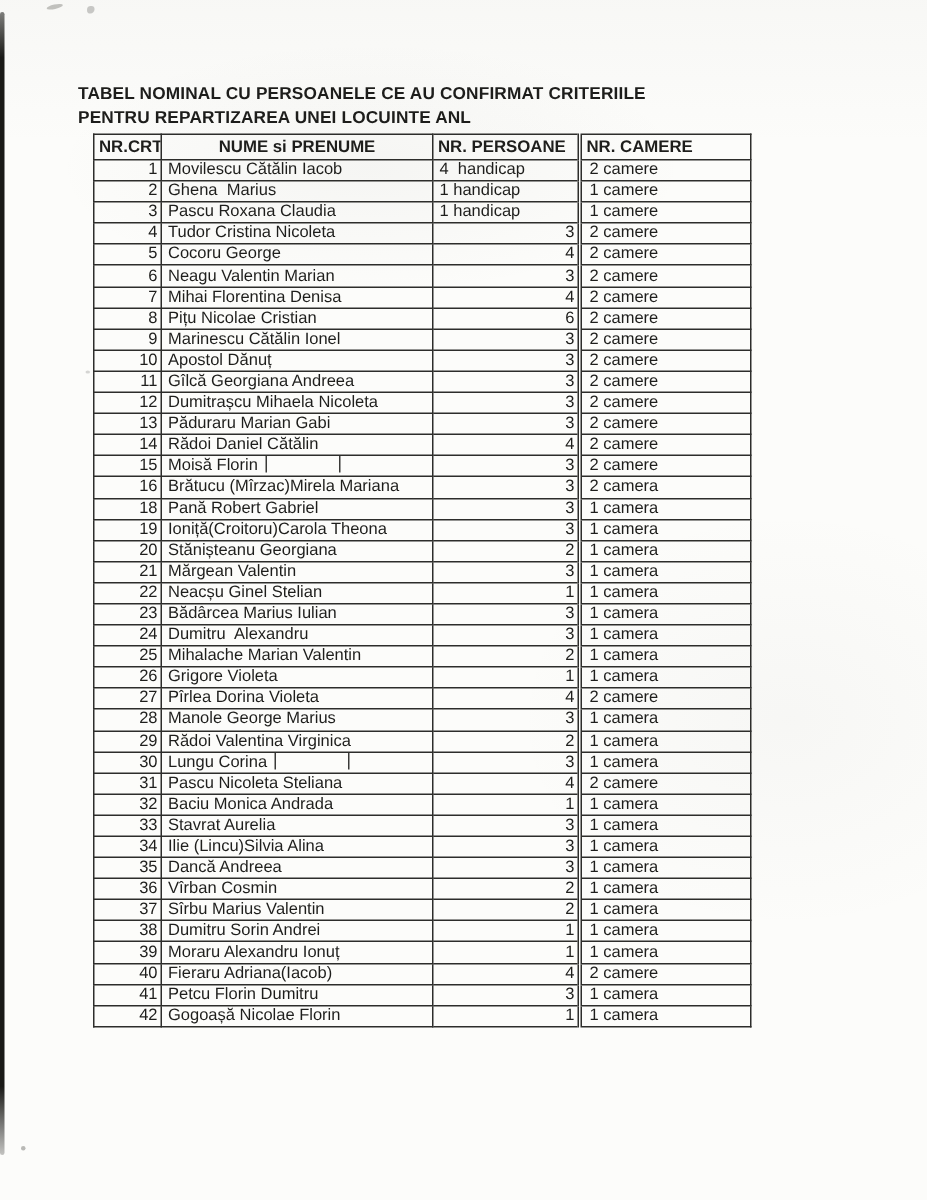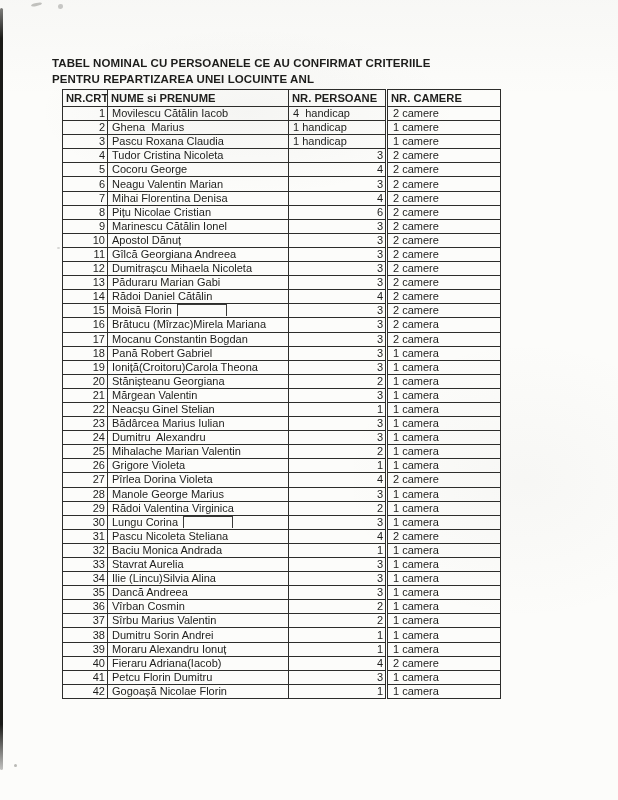--- a/index.html
+++ b/index.html
@@ -41,21 +41,21 @@
   .main col.c2{width:181px;}
   .main col.c3{width:98px;}
   .main col.c4{width:114px;}
   .main th,.main td{
     border:1.3px solid #2d2d2b;
     font-size:11px;line-height:13px;color:#1e1e1c;
     padding:0 3px;white-space:pre;overflow:hidden;
     font-family:"Liberation Sans",sans-serif;
   }
   .main th{height:16px;font-weight:bold;text-align:left;font-size:11.2px;}
-  .main th.center{}
+  .main th.center{text-align:center;}
   .main td{height:13.1px;}
   .main td.col-nr{text-align:right;padding-right:2px;}
   .main td.col-name{text-align:left;padding-left:4px;}
   .main td.col-pers{text-align:right;padding-right:2px;}
   .main td.col-pers.left{text-align:left;padding-left:4px;}
   .main td.col-cam,.main th.col-cam{border-left:3px double #2d2d2b;}
   .main td.col-cam{text-align:left;padding-left:5px;}
   .inline-box{
     display:inline-block;width:48px;height:11px;
     border:1px solid #3a3a38;border-bottom:none;
@@ -183,26 +183,20 @@
         <td class="col-pers">3</td>
         <td class="col-cam">2 camere</td>
       </tr>
       <tr>
         <td class="col-nr">16</td>
         <td class="col-name">Brătucu (Mîrzac)Mirela Mariana</td>
         <td class="col-pers">3</td>
         <td class="col-cam">2 camera</td>
       </tr>
       <tr>
-        <td class="col-nr">17</td>
-        <td class="col-name">Mocanu Constantin Bogdan</td>
-        <td class="col-pers">3</td>
-        <td class="col-cam">2 camera</td>
-      </tr>
-      <tr>
         <td class="col-nr">18</td>
         <td class="col-name">Pană Robert Gabriel</td>
         <td class="col-pers">3</td>
         <td class="col-cam">1 camera</td>
       </tr>
       <tr>
         <td class="col-nr">19</td>
         <td class="col-name">Ioniță(Croitoru)Carola Theona</td>
         <td class="col-pers">3</td>
         <td class="col-cam">1 camera</td>

